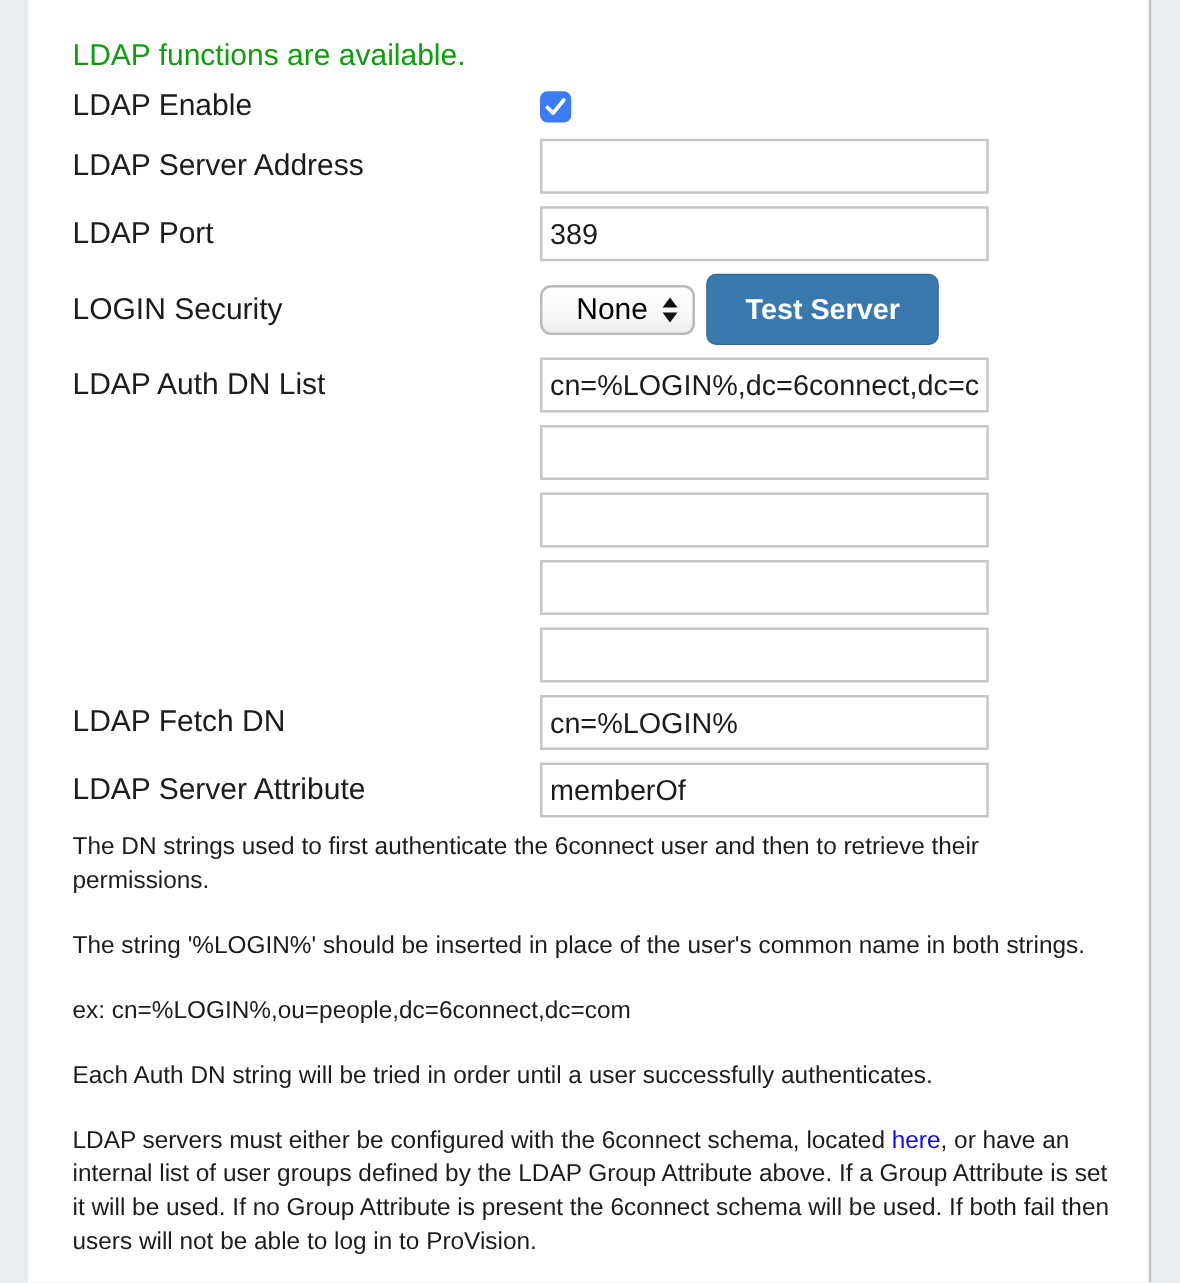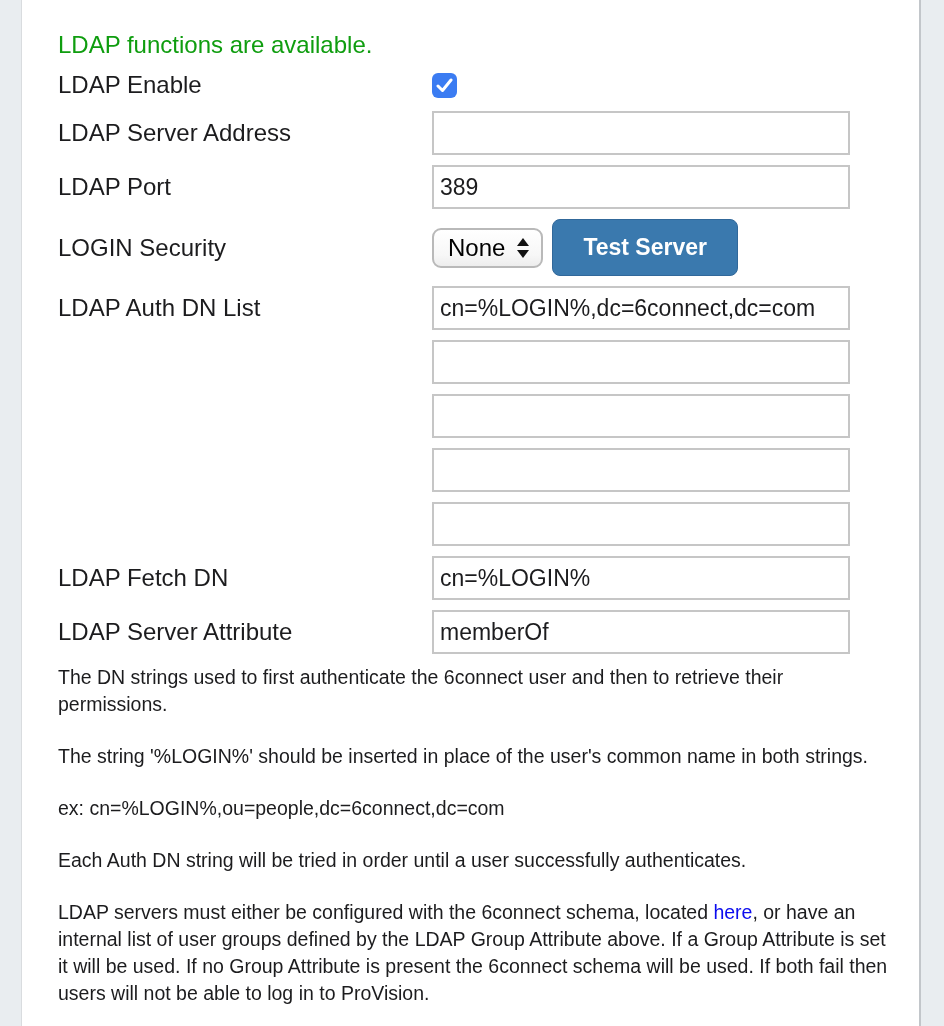--- a/index.html
+++ b/index.html
@@ -44,21 +44,21 @@
     flex: 0 0 374px;
     width: 374px;
     font-size: 24px;
     line-height: 30px;
     color: #1c1c1e;
   }
   .top-align .field-label { line-height: 44px; }
   .row-enable { min-height: 30px; margin-bottom: 11px; }
   .text-input {
     box-sizing: border-box;
-    width: 418px;
+    width: 359px;
     height: 44px;
     border: 2px solid #c6c6c6;
     border-radius: 0;
     background: #ffffff;
     font-family: "Liberation Sans", sans-serif;
     font-size: 23px;
     color: #1c1c1e;
     padding: 5px 6px;
     outline: none;
   }
@@ -76,21 +76,21 @@
   .checkbox svg { display: block; }
   .select-control {
     box-sizing: border-box;
     height: 40px;
     min-width: 110px;
     border: 2px solid #b9b9b9;
     border-radius: 9px;
     background: linear-gradient(180deg, #ffffff 0%, #f7f7f7 70%, #ededed 100%);
     display: inline-flex;
     align-items: center;
-    padding: 0 12px 0 14px;
+    padding: 0 12px 0 27px;
     margin-right: 9px;
     cursor: default;
   }
   .select-value {
     font-size: 24px;
     color: #000000;
     margin-right: 12px;
   }
   .spin-arrows {
     display: flex;

